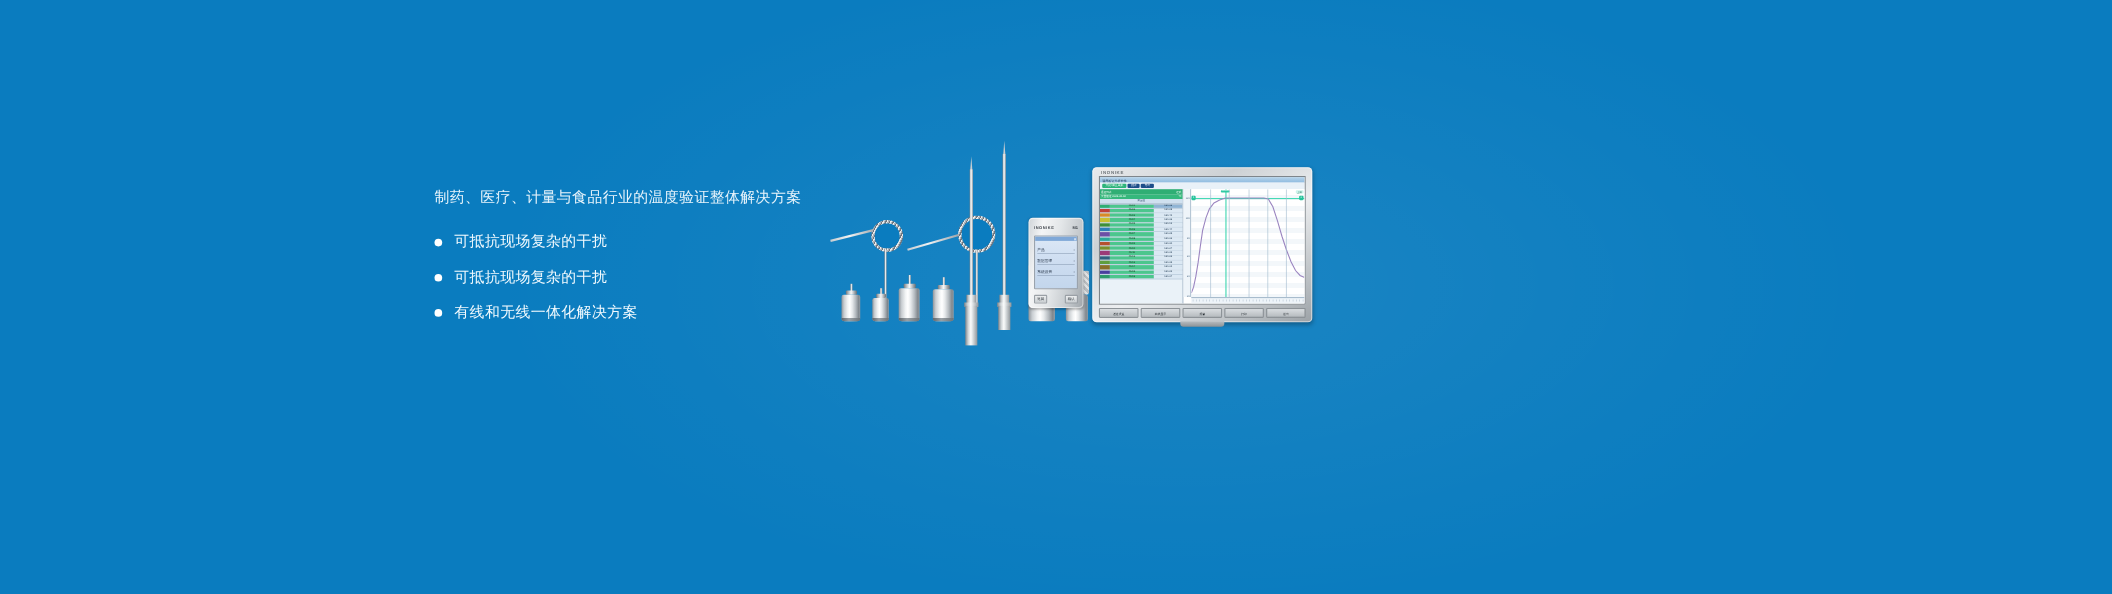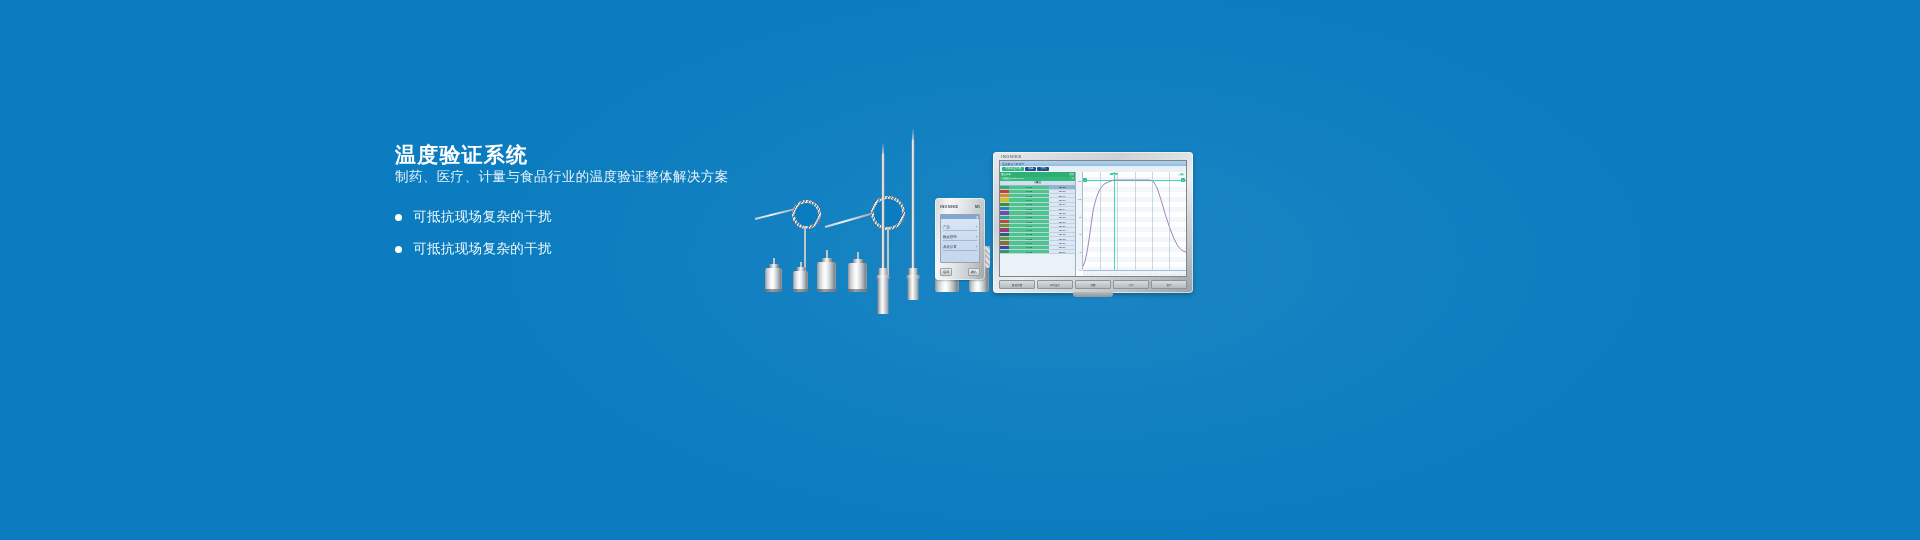--- a/index.html
+++ b/index.html
@@ -23,21 +23,21 @@
   }
 
   
   .copy { position:absolute; left:395px; top:142px; width:430px; }
   .title {
     color:#ffffff; font-size:21px; font-weight:bold;
     letter-spacing:1.2px; line-height:1.2;
   }
   .subtitle {
     color:#e8f4fb; font-size:13.5px; font-weight:normal;
-    letter-spacing:.4px; margin-top:1px; white-space:nowrap;
+    letter-spacing:.4px; margin-top:29px; white-space:nowrap;
   }
   .bullets { margin-top:22px; }
   .bullet { display:flex; align-items:center; margin-bottom:14px; }
   .dot {
     width:7px; height:7px; border-radius:50%;
     background:#ffffff; flex:0 0 auto; margin-right:11px;
   }
   .bullet-text {
     color:#f2fafe; font-size:13.5px; letter-spacing:.4px; white-space:nowrap;
   }
@@ -288,30 +288,33 @@
     background:linear-gradient(180deg,#b8bdc1,#8d9397);
     border-radius:0 0 3px 3px;
   }
 </style>
 </head>
 <body>
 
 <div id="banner">
 
   <div class="copy">
-    <div class="title">温度验证系统</div>
     <div class="subtitle">制药、医疗、计量与食品行业的温度验证整体解决方案</div>
     <div class="bullets">
       <div class="bullet">
         <span class="dot"></span>
         <span class="bullet-text">可抵抗现场复杂的干扰</span>
       </div>
       <div class="bullet">
         <span class="dot"></span>
         <span class="bullet-text">可抵抗现场复杂的干扰</span>
+      </div>
+      <div class="bullet">
+        <span class="dot"></span>
+        <span class="bullet-text">有线和无线一体化解决方案</span>
       </div>
     </div>
   </div>
 
   <div id="products">
 
     <div class="coil-probe" style="left:20px; top:78px; width:90px; height:82px;">
       <div class="coil-tail" style="left:0px; top:20px; width:44px; transform:rotate(-14deg);"></div>
       <div class="coil-ring" style="left:37px; top:2px; width:29px; height:29px;"></div>
       <div class="coil-stem" style="left:49px; top:28px; height:52px;"></div>

